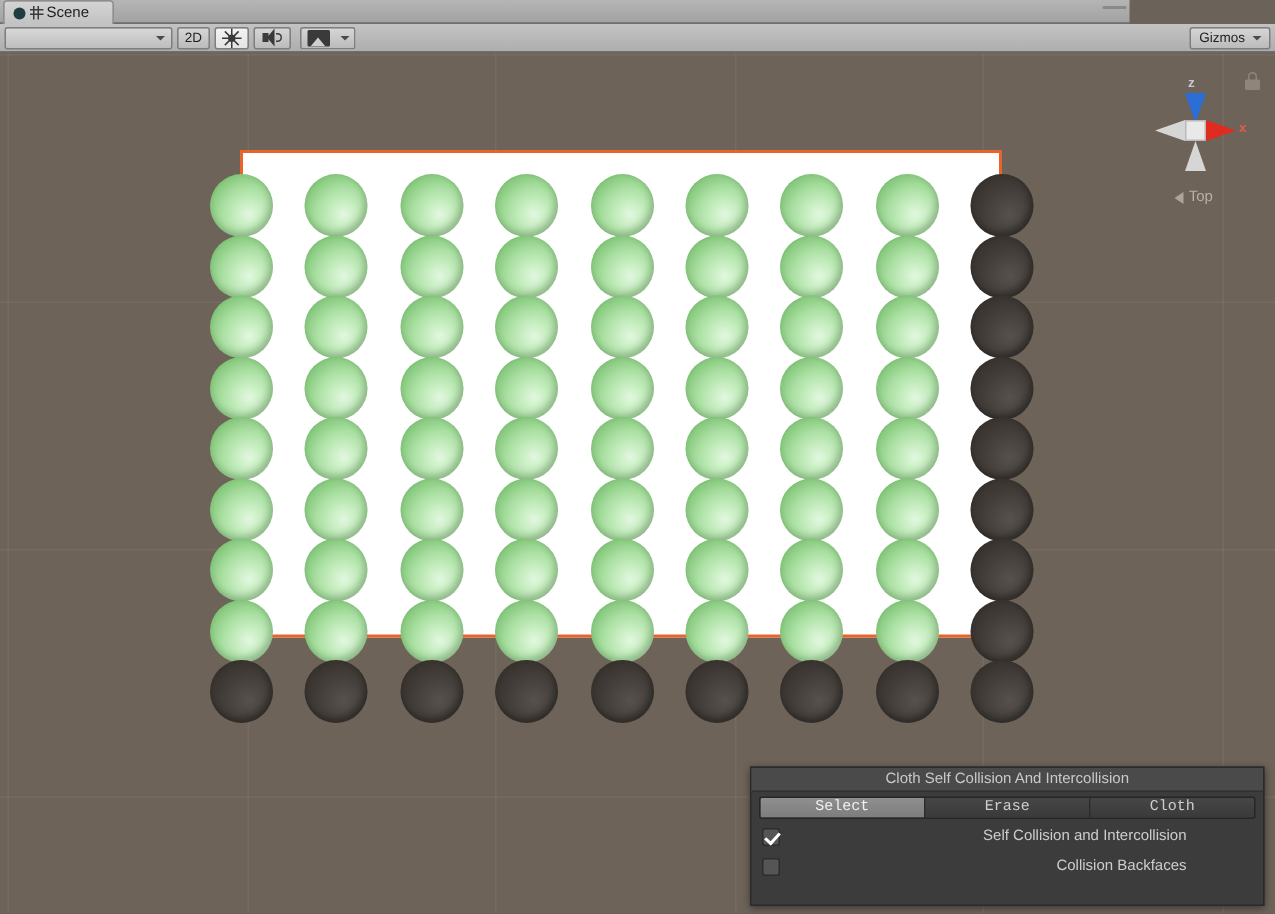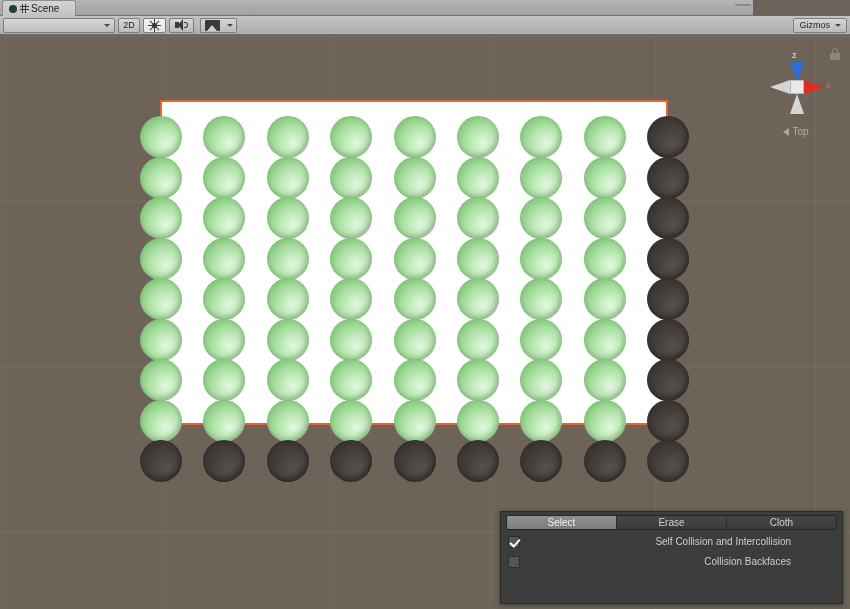--- a/index.html
+++ b/index.html
@@ -367,20 +367,21 @@
     border-right: 3px solid transparent;
     border-top: 3px solid #9a9a9a;
   }
   .mode-row {
     display: flex;
     margin: 3px 5px 0 5px;
     height: 15px;
     border: 1px solid #262626;
     border-radius: 2px;
     overflow: hidden;
+    font-family: Liberation Mono, monospace;
   }
   .mode-btn {
     flex: 1 1 0;
     display: flex; align-items: center; justify-content: center;
     font-size: 10px;
     color: #cfcfcf;
     background: linear-gradient(#464646, #3a3a3a);
     border-right: 1px solid #2b2b2b;
   }
   .mode-btn:last-child { border-right: none; }
@@ -589,20 +590,21 @@
       <div class="ax-label lbl-z">z</div>
       <div class="ax-label lbl-x">x</div>
       <div class="gizmo-view">
         <span class="persp-arrow"></span>
         <span>Top</span>
       </div>
     </div>
   </div>
 
   <div class="cloth-panel">
+    <div class="cloth-title">Cloth Self Collision And Intercollision</div>
 
 
     <div class="mode-row" id="mode-row">
         <div class="mode-btn active">
           <span>Select</span>
         </div>
         <div class="mode-btn">
           <span>Erase</span>
         </div>
         <div class="mode-btn">

